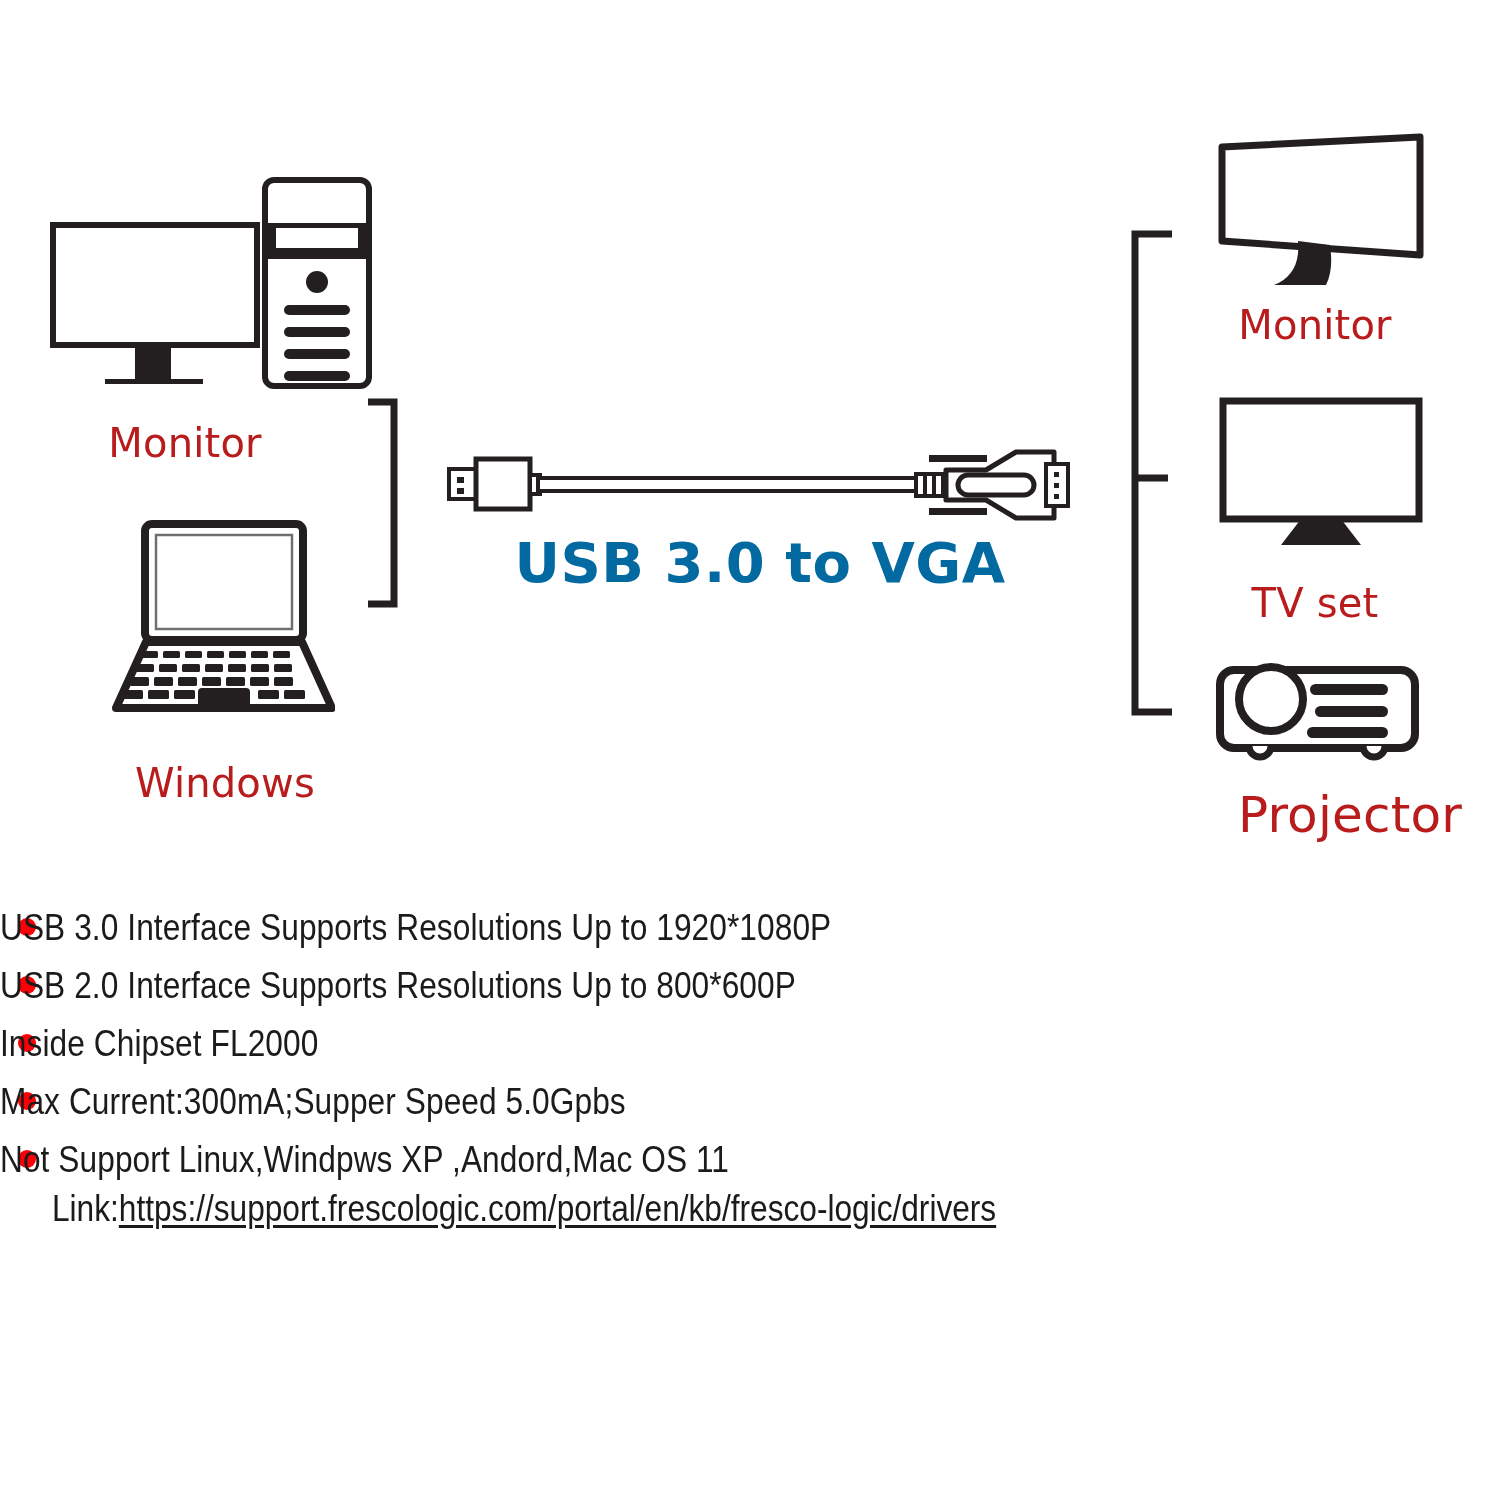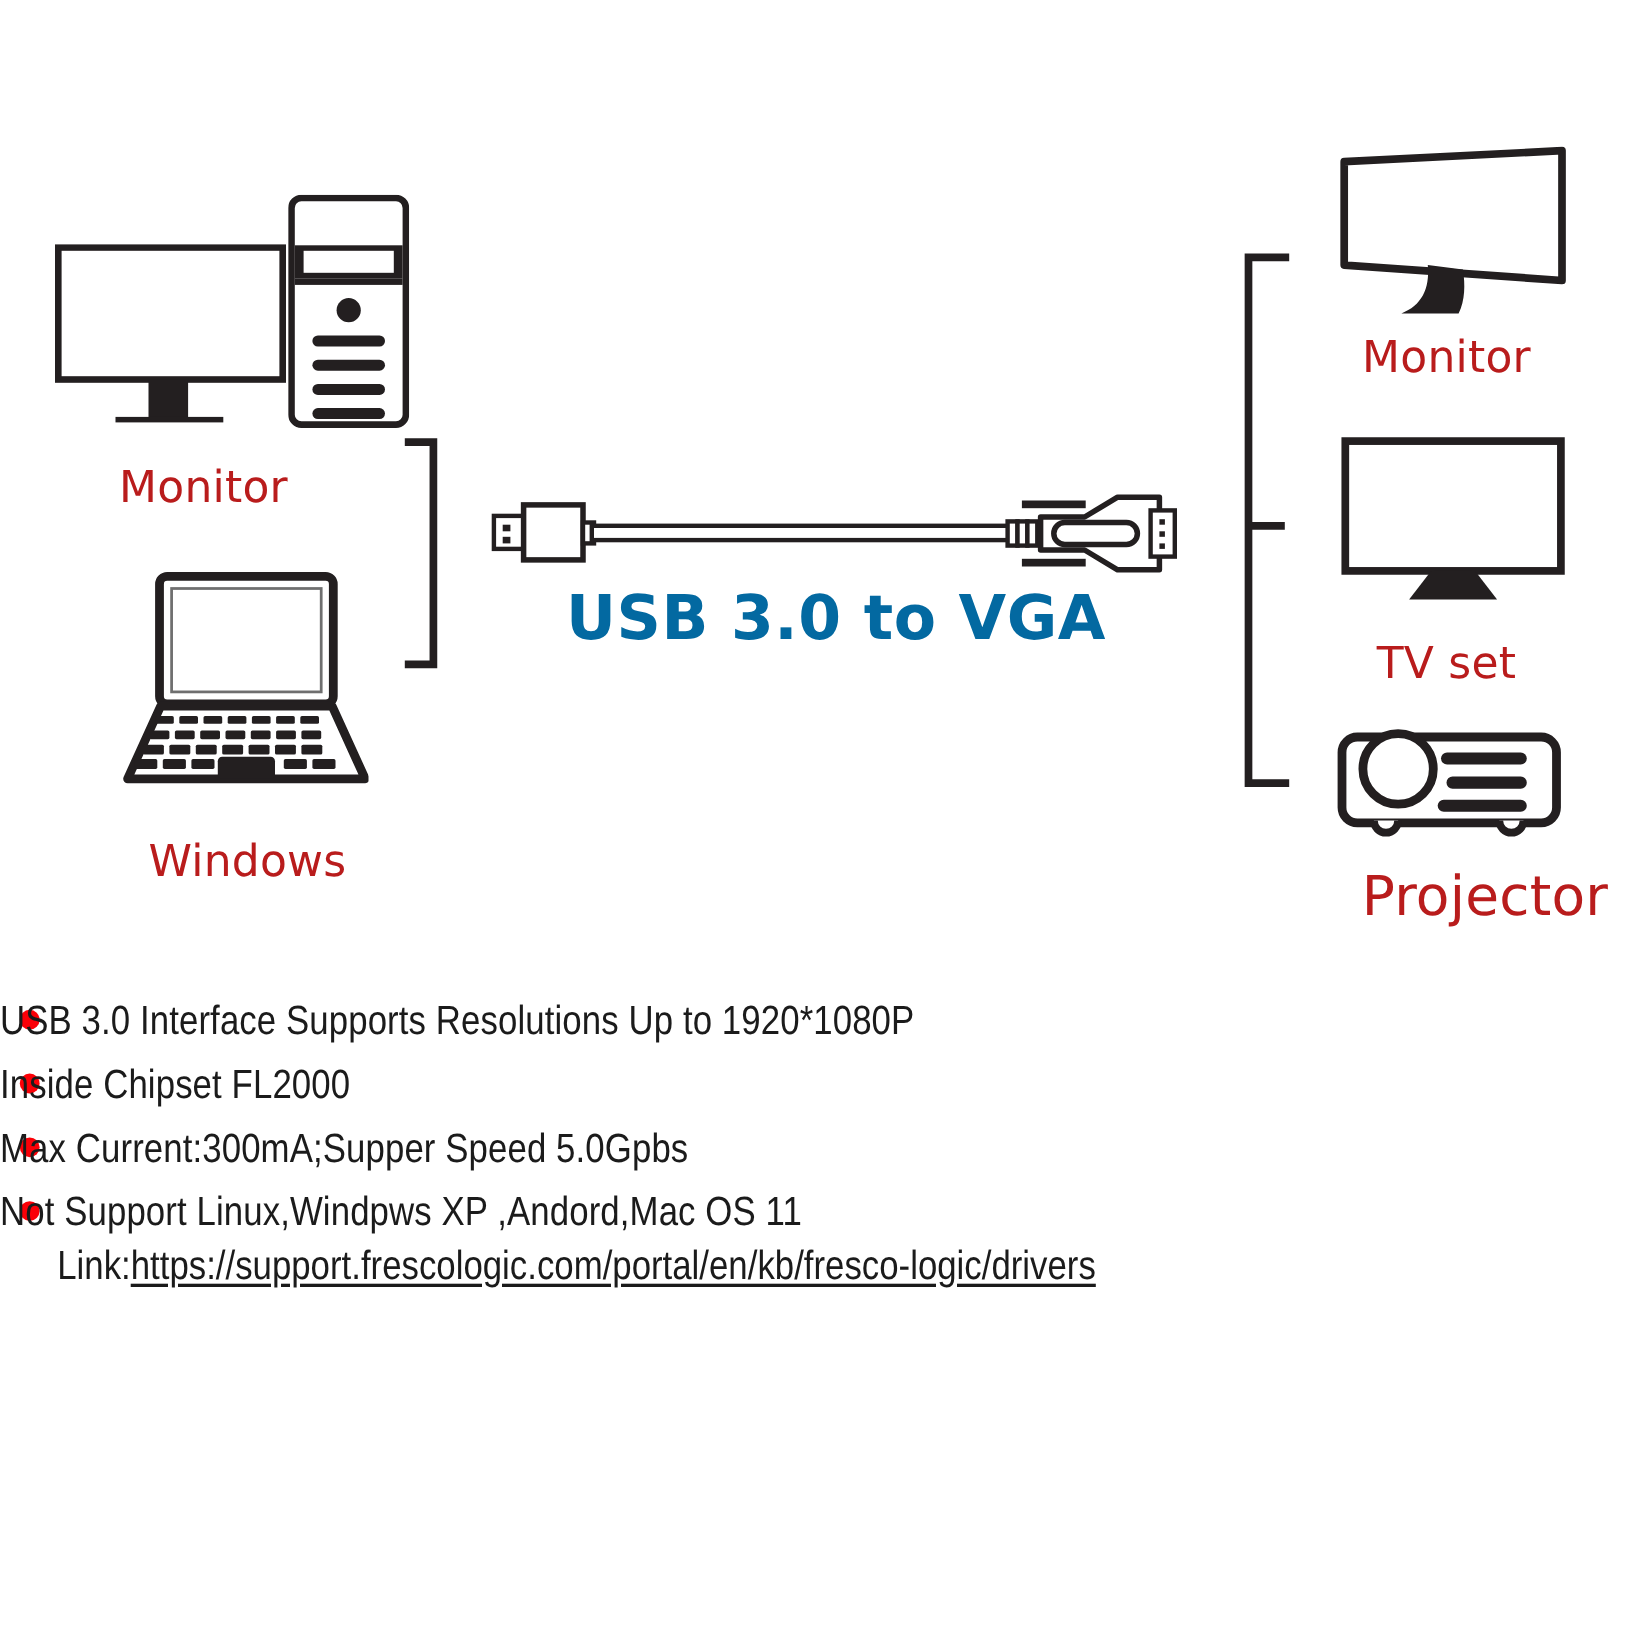--- a/index.html
+++ b/index.html
@@ -304,20 +304,24 @@
 
   </div>
 
   <div class="features">
 
     <div class="feature-row">
       <span class="bullet-dot"></span>
       <span class="feature-text">USB 3.0 Interface Supports Resolutions Up to 1920*1080P</span>
     </div>
 
+    <div class="feature-row">
+      <span class="bullet-dot"></span>
+      <span class="feature-text">USB 2.0 Interface Supports Resolutions Up to 800*600P</span>
+    </div>
 
     <div class="feature-row">
       <span class="bullet-dot"></span>
       <span class="feature-text">Inside Chipset FL2000</span>
     </div>
 
     <div class="feature-row">
       <span class="bullet-dot"></span>
       <span class="feature-text">Max Current:300mA;Supper Speed 5.0Gpbs</span>
     </div>

